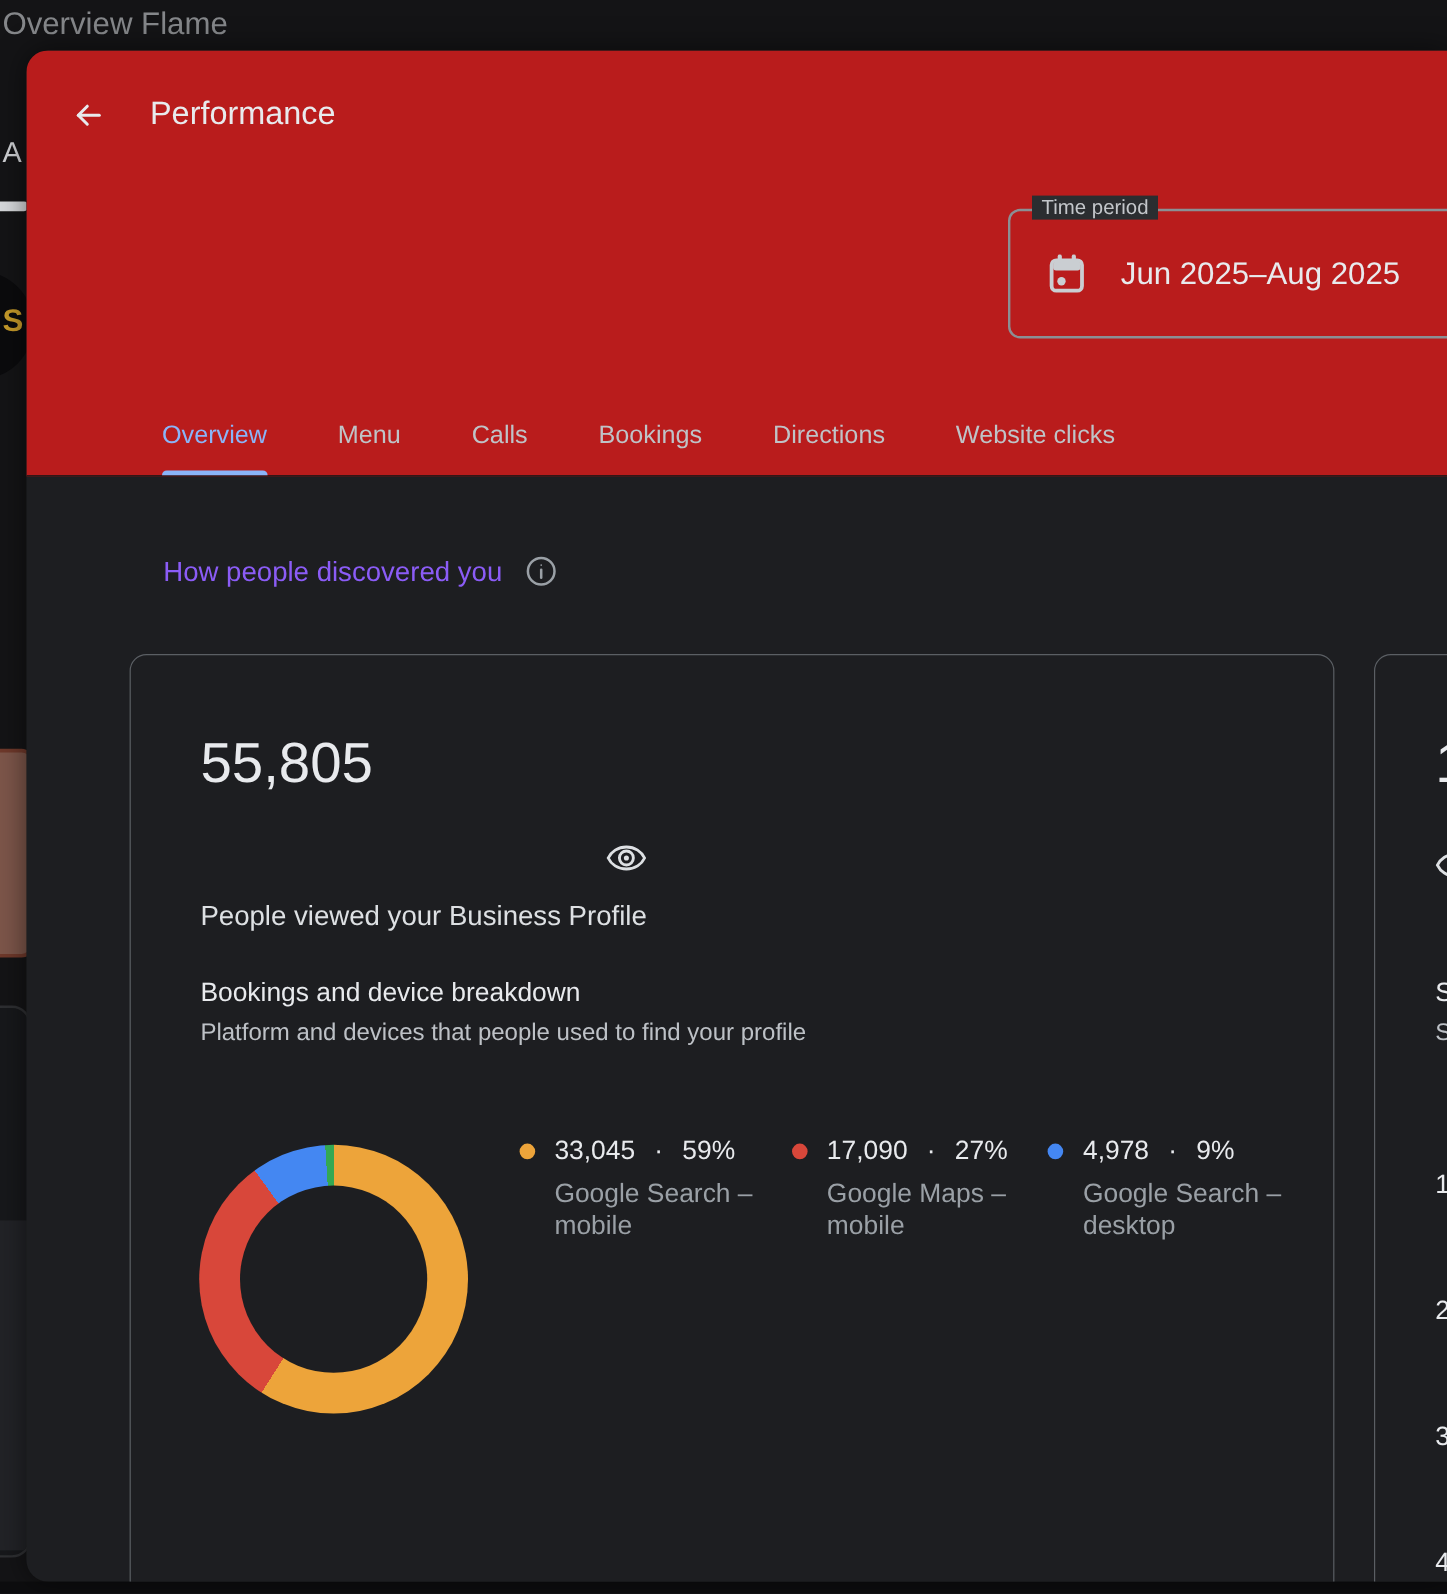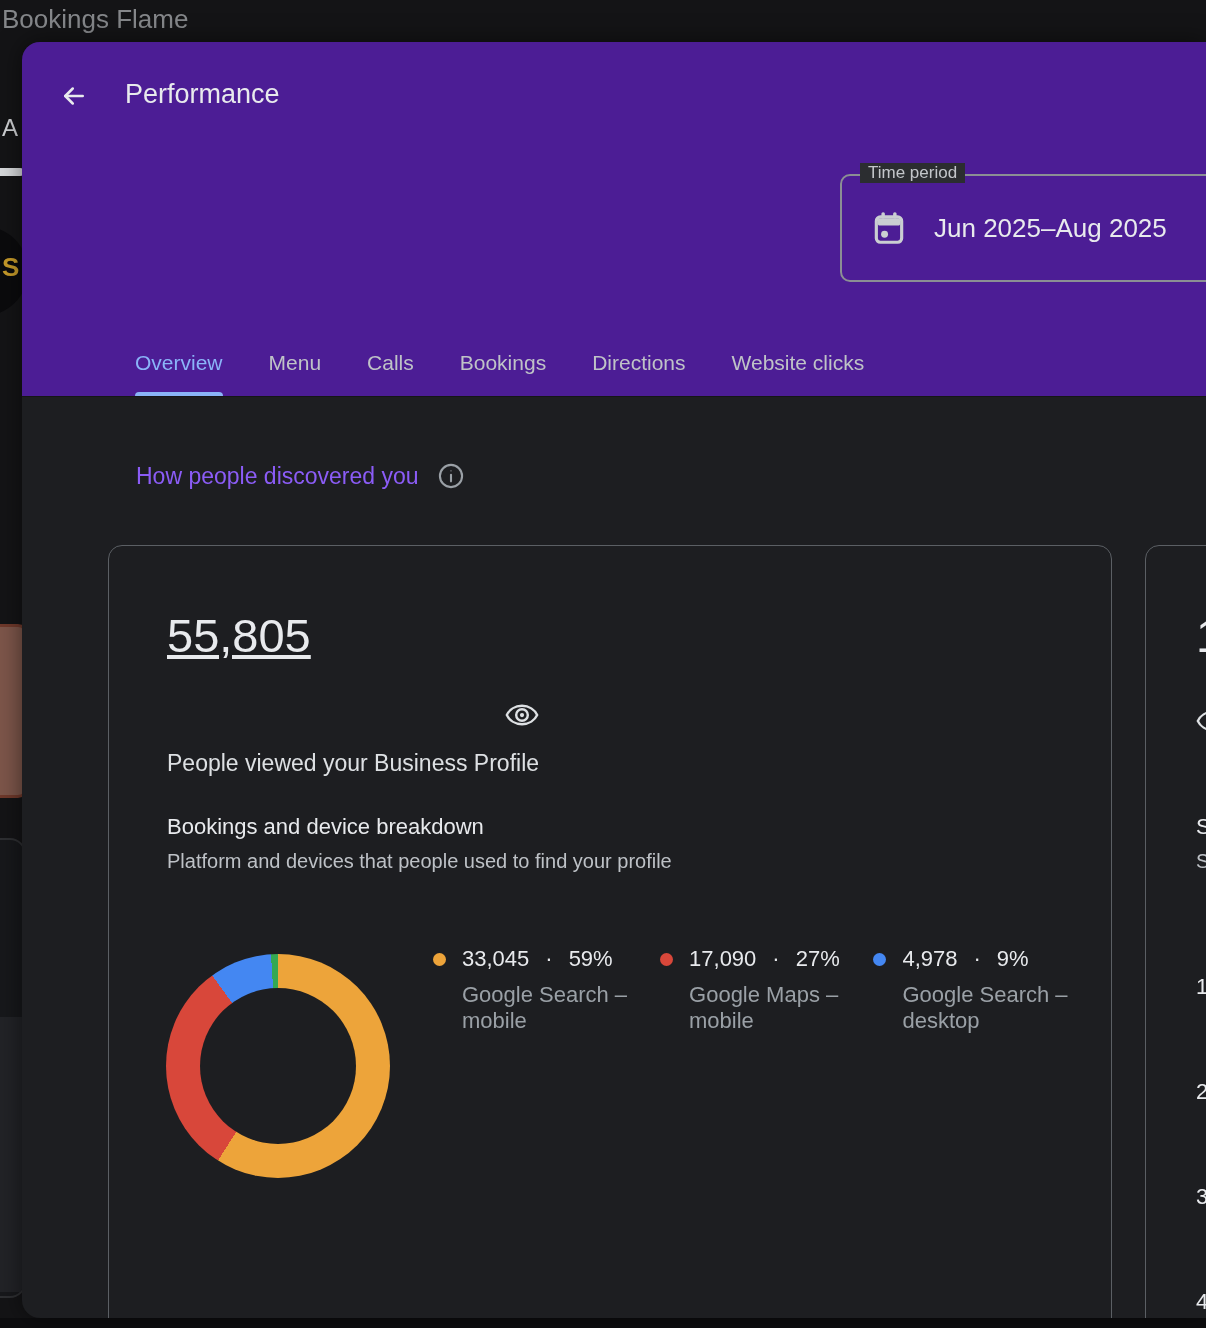--- a/index.html
+++ b/index.html
@@ -17,50 +17,50 @@
     background:#7d564a;border:3px solid #6f392b;}
   .bg-panel{position:absolute;left:-46px;top:838px;width:68px;height:456px;border-radius:16px;
     border:2px solid #2e2f32;background:#17181b;overflow:hidden;}
   .bg-panel .inner{position:absolute;left:0;right:0;top:177px;bottom:4px;background:#222327;}
   .bg-bottomstrip{position:absolute;left:0;right:0;top:1318px;height:10px;background:#0d0d0f;}
 
   
   .modal{position:absolute;left:22px;top:42px;width:1184px;height:1276px;
     background:#1d1e21;border-radius:18px 0 0 18px;overflow:hidden;
     box-shadow:0 0 24px rgba(0,0,0,.5);}
-  .modal-header{position:absolute;left:0;right:0;top:0;height:354px;background:#4c1d95;
+  .modal-header{position:absolute;left:0;right:0;top:0;height:354px;background:#b91c1c;
     border-bottom:1px solid #151617;}
   .back-btn{position:absolute;left:30px;top:32px;width:44px;height:44px;display:flex;
     align-items:center;justify-content:center;color:#e8eaed;cursor:pointer;}
   .page-title{position:absolute;left:103px;top:37px;font-size:27px;font-weight:400;color:#e8eaed;}
 
   .time-fieldset{position:absolute;left:818px;top:132px;right:-20px;height:104px;
     border:2px solid #8b8f94;border-radius:10px;cursor:pointer;}
   .time-legend{position:absolute;top:-13px;left:18px;background:#2b2d30;padding:0 8px;
     font-size:17px;color:#c3c6ca;}
   .time-row{position:absolute;left:28px;top:0;height:100%;display:flex;align-items:center;gap:26px;}
   .time-value{font-size:26px;color:#e8eaed;}
 
-  .tabs{position:absolute;left:113px;bottom:0;height:66px;display:flex;gap:46px;}
+  .tabs{position:absolute;left:113px;bottom:0;height:66px;display:flex;gap:59px;}
   .tab{position:relative;height:100%;display:flex;align-items:center;font-size:21px;
     font-weight:500;color:#bfc3c7;cursor:pointer;white-space:nowrap;}
   .tab.active{color:#8ab4f8;}
   .tab.active::after{content:"";position:absolute;left:0;right:0;bottom:0;height:4px;
     background:#8ab4f8;border-radius:4px 4px 0 0;}
 
   
   .section-row{position:absolute;left:86px;top:420px;display:flex;align-items:center;gap:18px;}
   .section-title{font-size:23px;font-weight:500;color:#8b5cf6;margin-left:28px;}
 
   .card{position:absolute;top:503px;height:840px;border:1px solid #5b5f64;border-radius:14px;
     background:#1d1e21;}
   .card-views{left:86px;width:1002px;}
   .card-partial{left:1123px;width:560px;padding-left:0;}
 
-  .stat-number{position:absolute;left:58px;top:62px;font-size:47px;font-weight:400;color:#e8eaed;text-decoration:underline;}
+  .stat-number{position:absolute;left:58px;top:62px;font-size:47px;font-weight:400;color:#e8eaed;}
   .stat-caption{position:absolute;left:58px;top:152px;display:flex;align-items:flex-end;gap:18px;flex-direction:column;}
   .stat-caption span{font-size:23px;color:#dde0e3;}
 
   .bd-title{position:absolute;left:58px;top:268px;font-size:22px;font-weight:500;color:#e8eaed;}
   .bd-sub{position:absolute;left:58px;top:304px;font-size:20px;color:#bdc1c6;text-align:center;}
 
   .donut{position:absolute;left:57px;top:408px;width:224px;height:224px;border-radius:50%;}
   .donut::after{content:"";position:absolute;inset:34px;border-radius:50%;background:#1d1e21;}
 
   .legend{position:absolute;left:324px;top:400px;display:flex;flex-direction:row;}
@@ -76,21 +76,21 @@
   .frag-sub{position:absolute;left:50px;top:304px;font-size:20px;color:#bdc1c6;}
   .frag-num{position:absolute;left:50px;font-size:22px;font-weight:500;color:#e8eaed;}
 
   svg{display:block;}
 </style>
 </head>
 <body>
 
 <div class="stage">
 
-  <div class="bg-business">Bookings Flame</div>
+  <div class="bg-business">Overview Flame</div>
   <div class="bg-letter">A</div>
   <div class="bg-dash"></div>
   <div class="bg-avatar">
     <span>S</span>
   </div>
   <div class="bg-photo"></div>
   <div class="bg-panel">
       <div class="inner"></div>
     </div>
   <div class="bg-bottomstrip"></div>

